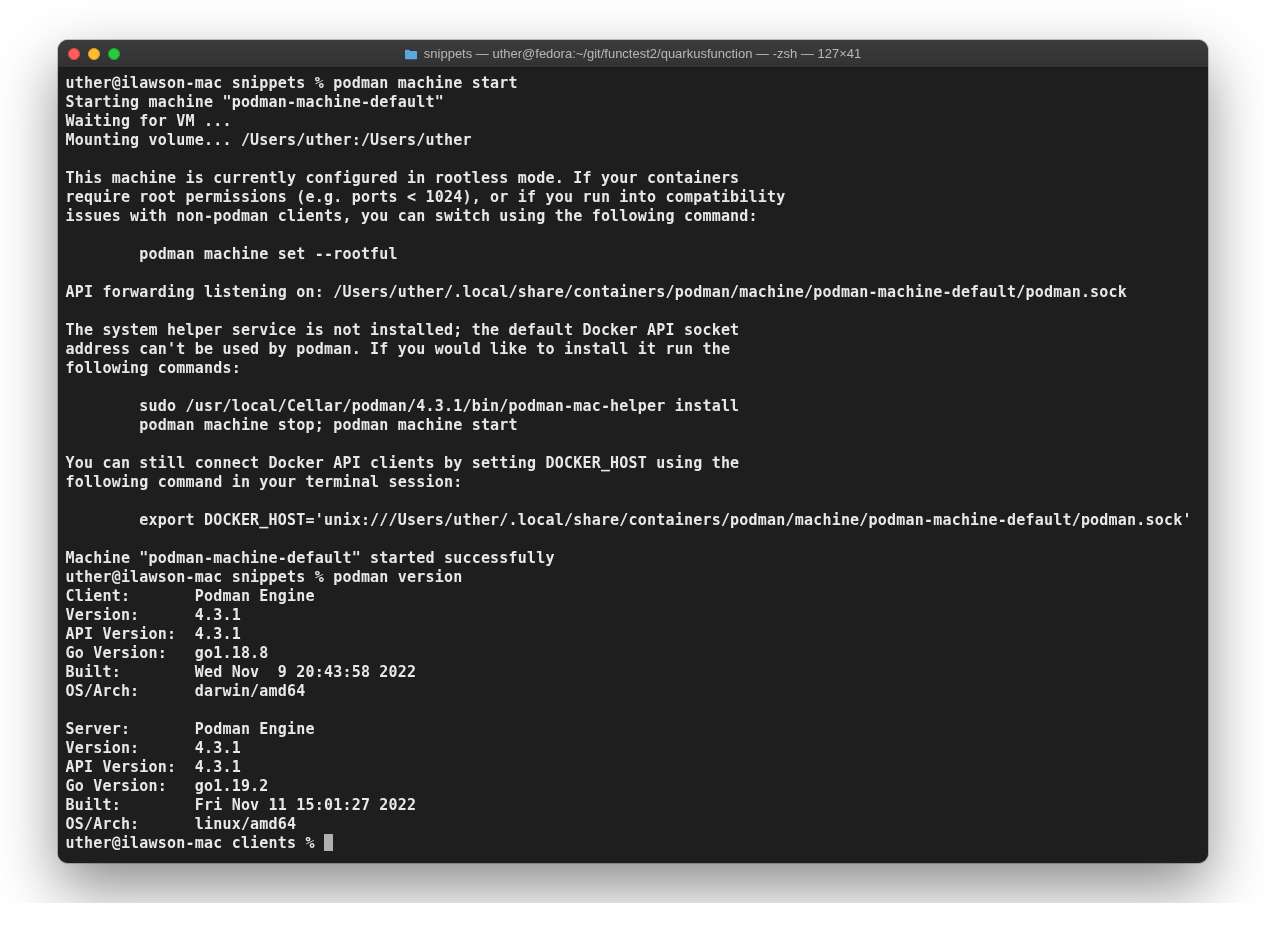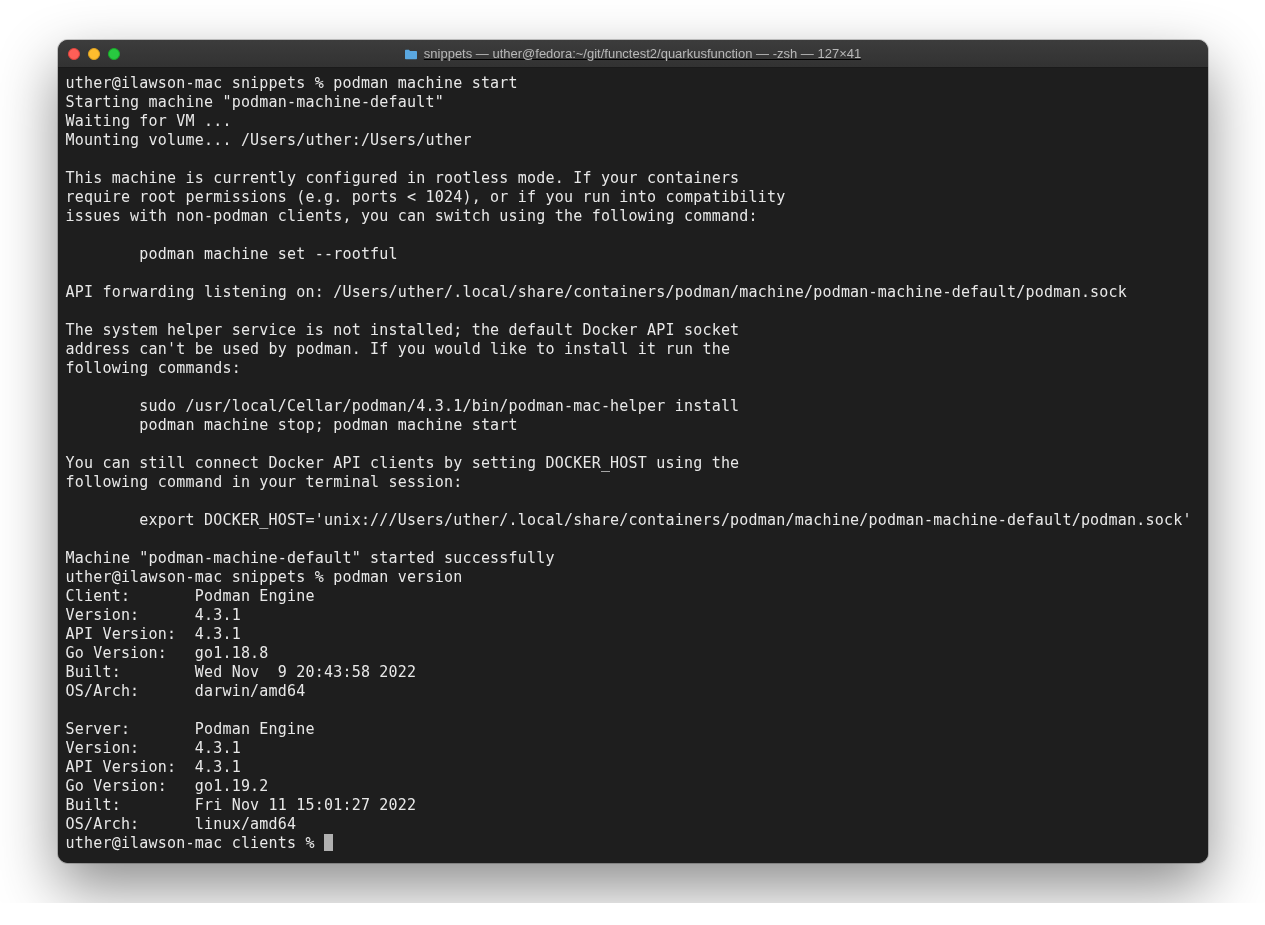--- a/index.html
+++ b/index.html
@@ -22,21 +22,20 @@
       overflow: hidden;
     }
     .titlebar {
       height: 28px;
       background: linear-gradient(to bottom, #3c3c3c, #323232);
       display: flex;
       align-items: center;
       padding: 0 10px;
       position: relative;
       border-bottom: 1px solid #1a1a1a;
-      text-decoration: underline;
     }
     .traffic-lights {
       display: flex;
       gap: 8px;
       position: absolute;
       left: 10px;
     }
     .traffic-light {
       width: 12px;
       height: 12px;
@@ -64,21 +63,21 @@
     .terminal-body {
       background: #1e1e1e;
       padding: 6px 8px 10px 8px;
       font-family: "SF Mono", "Menlo", "Monaco", "Consolas", monospace;
       font-size: 15px;
       line-height: 19px;
       color: #e8e8e8;
       white-space: pre;
       overflow-x: auto;
       min-height: 780px;
-      font-weight: 400;
+      font-weight: 700;
       letter-spacing: 0.2px;
     }
     .cursor {
       display: inline-block;
       width: 9px;
       height: 17px;
       background: #b0b0b0;
       vertical-align: text-bottom;
       margin-bottom: 1px;
     }

